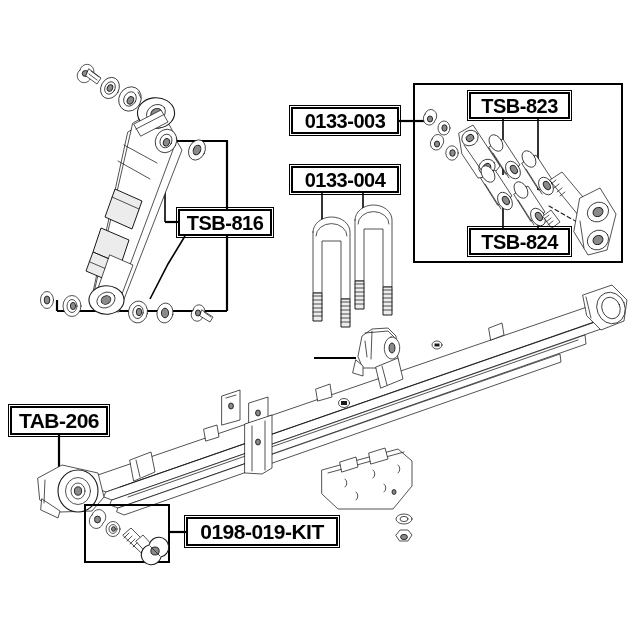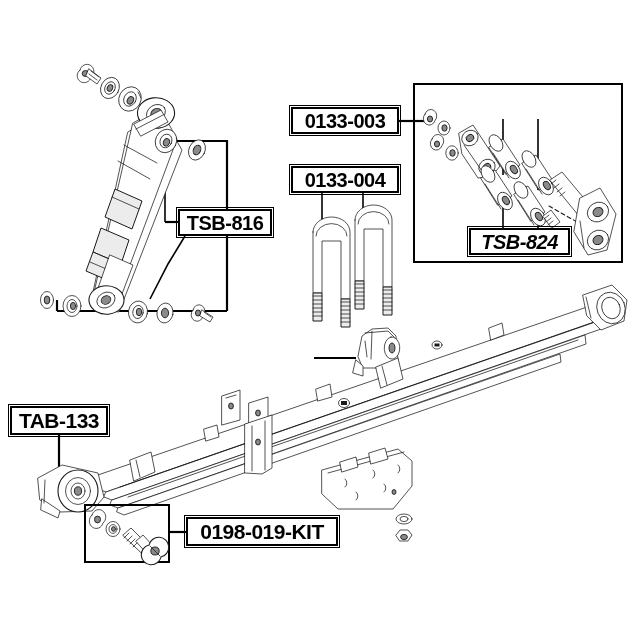--- a/index.html
+++ b/index.html
@@ -396,21 +396,22 @@
     </g>
 
   </svg>
 
   <div class="part-label" style="left:178px; top:209px; width:94px; height:27px; font-size:20px;">TSB-816</div>
 
   <div class="part-label" style="left:291px; top:107px; width:108px; height:27px; font-size:20px;">0133-003</div>
 
   <div class="part-label" style="left:291px; top:166px; width:108px; height:27px; font-size:20px;">0133-004</div>
 
-
-  <div class="part-label" style="left:469px; top:228px; width:101px; height:27px; font-size:20px;font-style:italic;">TSB-824</div>
-
-
-  <div class="part-label" style="left:10px; top:406px; width:98px; height:29px; font-size:21px;">TAB-133</div>
+  <div class="part-label" style="left:469px; top:92px; width:101px; height:27px; font-size:20px;">TSB-823</div>
+
+  <div class="part-label" style="left:469px; top:228px; width:101px; height:27px; font-size:20px;">TSB-824</div>
+
+
+  <div class="part-label" style="left:10px; top:406px; width:98px; height:29px; font-size:21px;">TAB-206</div>
 
   <div class="part-label" style="left:186px; top:517px; width:152px; height:29px; font-size:21px;">0198-019-KIT</div>
 
 </div>
 
 </body></html>

